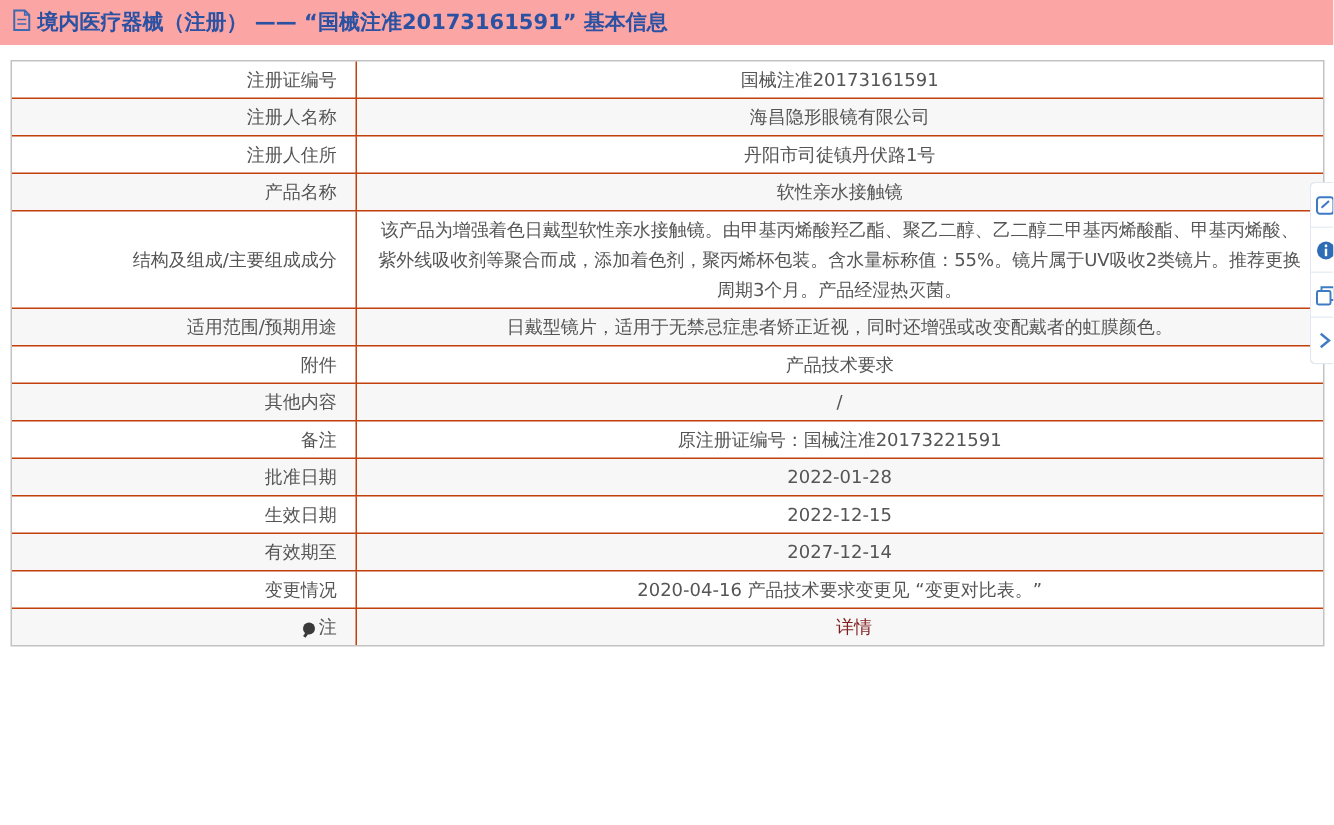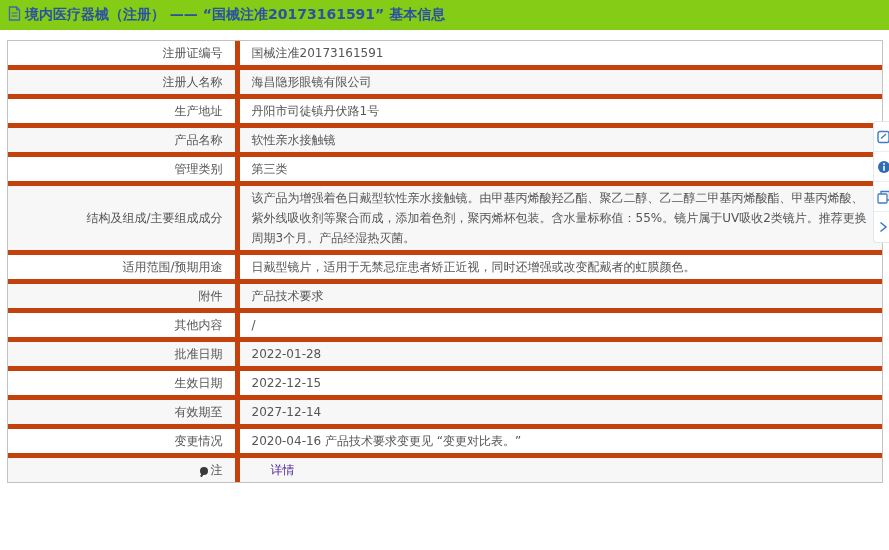--- a/index.html
+++ b/index.html
@@ -10,21 +10,21 @@
     font-family:"DejaVu Sans","Liberation Sans",sans-serif;
     overflow:hidden;
     position:relative;
     color:#555;
   }
 
   
   .topbar {
     position:absolute; top:0; left:0;
     width:889px; height:30px;
-    background:#84cc16;
+    background:#fca5a5;
     display:flex; align-items:center;
     padding-left:8px;
   }
   .doc-icon { flex:0 0 auto; margin-top:1px; }
   .page-title {
     margin-left:4px;
     font-size:14px;
     font-weight:bold;
     color:#2b52a2;
     white-space:nowrap;
@@ -39,40 +39,40 @@
     background:#fff;
   }
   table.info {
     width:100%;
     border-collapse:collapse;
     table-layout:fixed;
     font-size:12px;
     color:#555;
   }
   table.info td {
-    border:5px solid #c2410c;
+    border:1px solid #c2410c;
     padding:2px 12px;
     height:20px;
     line-height:20px;
     vertical-align:middle;
     word-break:break-all;
   }
   table.info td:first-child { border-left:none;text-align:right; }
   table.info td:last-child  { border-right:none; }
   table.info tr:first-child td { border-top:none; }
   table.info tr:last-child  td { border-bottom:none; }
   table.info tr:nth-child(even) { background:#f7f7f7; }
   td.lbl {
     width:229px;
     text-align:right;
     color:#555;
   }
-  td.val { text-align:left; }
+  td.val { text-align:center; }
   td.val a {
-    color:#4c1d95;
+    color:#7f1d1d;
     text-decoration:none;
     margin-left:19px;
   }
 
   
   .bulb {
     display:inline-block;
     width:8px; height:8px;
     background:#3a3a3a;
     border-radius:50%;
@@ -130,46 +130,46 @@
     <tbody id="rows">
         <tr>
     <td class="lbl"><span>注册证编号</span></td>
     <td class="val">国械注准20173161591</td>
   </tr>
         <tr>
     <td class="lbl"><span>注册人名称</span></td>
     <td class="val">海昌隐形眼镜有限公司</td>
   </tr>
         <tr>
-    <td class="lbl"><span>生产地址</span></td>
+    <td class="lbl"><span>注册人住所</span></td>
     <td class="val">丹阳市司徒镇丹伏路1号</td>
   </tr>
         <tr>
     <td class="lbl"><span>产品名称</span></td>
     <td class="val">软性亲水接触镜</td>
   </tr>
         <tr>
-    <td class="lbl"><span>管理类别</span></td>
-    <td class="val">第三类</td>
-  </tr>
-        <tr>
     <td class="lbl"><span>结构及组成/主要组成成分</span></td>
     <td class="val">该产品为增强着色日戴型软性亲水接触镜。由甲基丙烯酸羟乙酯、聚乙二醇、乙二醇二甲基丙烯酸酯、甲基丙烯酸、紫外线吸收剂等聚合而成，添加着色剂，聚丙烯杯包装。含水量标称值：55%。镜片属于UV吸收2类镜片。推荐更换周期3个月。产品经湿热灭菌。</td>
   </tr>
         <tr>
     <td class="lbl"><span>适用范围/预期用途</span></td>
     <td class="val">日戴型镜片，适用于无禁忌症患者矫正近视，同时还增强或改变配戴者的虹膜颜色。</td>
   </tr>
         <tr>
     <td class="lbl"><span>附件</span></td>
     <td class="val">产品技术要求</td>
   </tr>
         <tr>
     <td class="lbl"><span>其他内容</span></td>
     <td class="val">/</td>
+  </tr>
+        <tr>
+    <td class="lbl"><span>备注</span></td>
+    <td class="val">原注册证编号：国械注准20173221591</td>
   </tr>
         <tr>
     <td class="lbl"><span>批准日期</span></td>
     <td class="val">2022-01-28</td>
   </tr>
         <tr>
     <td class="lbl"><span>生效日期</span></td>
     <td class="val">2022-12-15</td>
   </tr>
         <tr>

